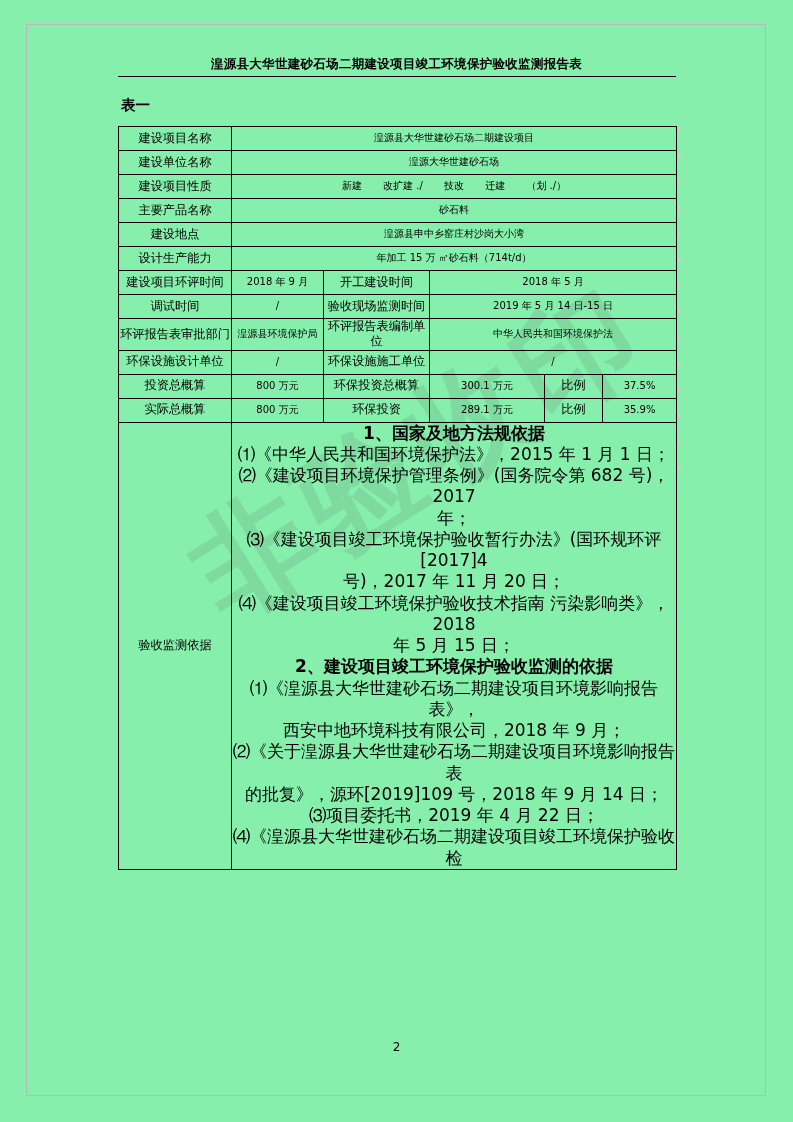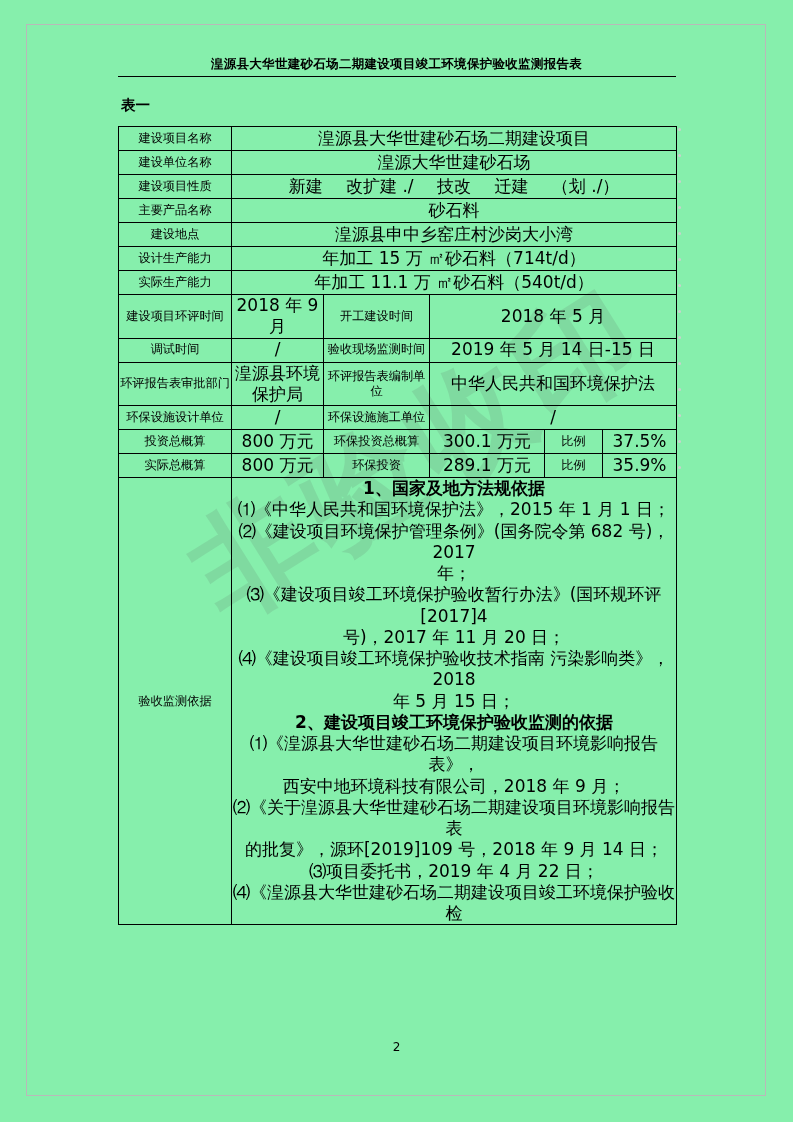--- a/index.html
+++ b/index.html
@@ -67,21 +67,21 @@
     padding: 0;
     text-align: center;
     vertical-align: middle;
     height: 23px;
     line-height: 1.25;
   }
   .lbl {
     font-size: 12.2px;
   }
   .val {
-    font-size: 17px;
+    font-size: 10px;
     margin-left: 7px;
   }
   .tall { height: 40px; }
   .nat-cell {
     text-align: center;
     letter-spacing: 0px;
   }
   .nat-inner {
     display: inline-block;
     white-space: nowrap;
@@ -193,24 +193,20 @@
         <td class="lbl">主要产品名称</td>
         <td class="val" colspan="5">砂石料</td>
       </tr>
       <tr>
         <td class="lbl">建设地点</td>
         <td class="val" colspan="5">湟源县申中乡窑庄村沙岗大小湾</td>
       </tr>
       <tr>
         <td class="lbl">设计生产能力</td>
         <td class="val" colspan="5">年加工 15 万 ㎡砂石料（714t/d）</td>
-      </tr>
-      <tr>
-        <td class="lbl">实际生产能力</td>
-        <td class="val" colspan="5">年加工 11.1 万 ㎡砂石料（540t/d）</td>
       </tr>
 
       <tr>
         <td class="lbl tall">建设项目环评时间</td>
         <td class="val tall">2018 年 9 月</td>
         <td class="lbl tall">开工建设时间</td>
         <td class="val tall" colspan="3">2018 年 5 月</td>
       </tr>
 
       <tr>

